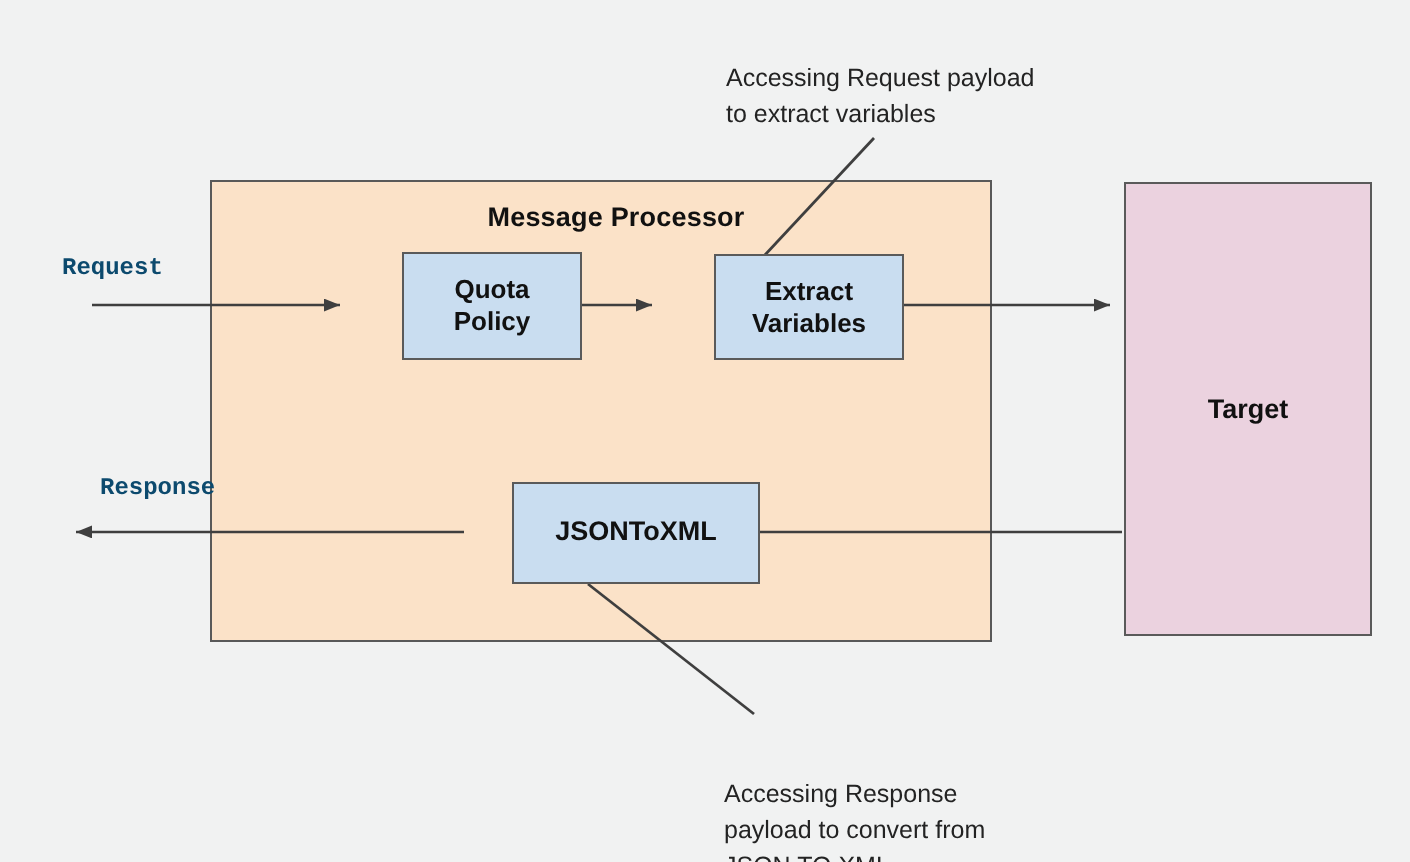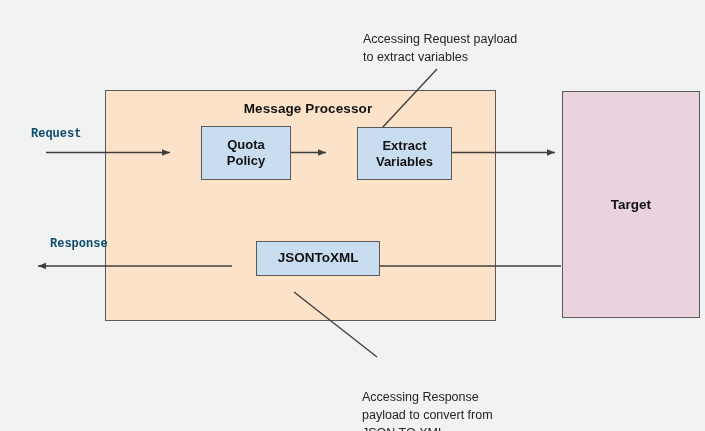--- a/index.html
+++ b/index.html
@@ -57,26 +57,26 @@
     background: #c9ddf0;
     border: 1.6px solid #5a5a5a;
     font-size: 13px;
     font-weight: bold;
     color: #111111;
     line-height: 1.2;
     margin-left: 24px;
   }
   #quota-policy { left: 177px; top: 126px; width: 90px; height: 54px; }
   #extract-variables { left: 333px; top: 127px; width: 95px; height: 53px; }
-  #jsontoxml { left: 232px; top: 241px; width: 124px; height: 35px; font-size: 13.5px; }
+  #jsontoxml { left: 232px; top: 241px; width: 124px; height: 51px; font-size: 13.5px; }
   
   #target-box {
     left: 562px;
     top: 91px;
-    width: 138px;
+    width: 124px;
     height: 227px;
     background: #ebd2df;
     border: 1.6px solid #5a5a5a;
     font-size: 13.5px;
     font-weight: bold;
     color: #111111;
   }
   
   .edge-label {
     position: absolute;

